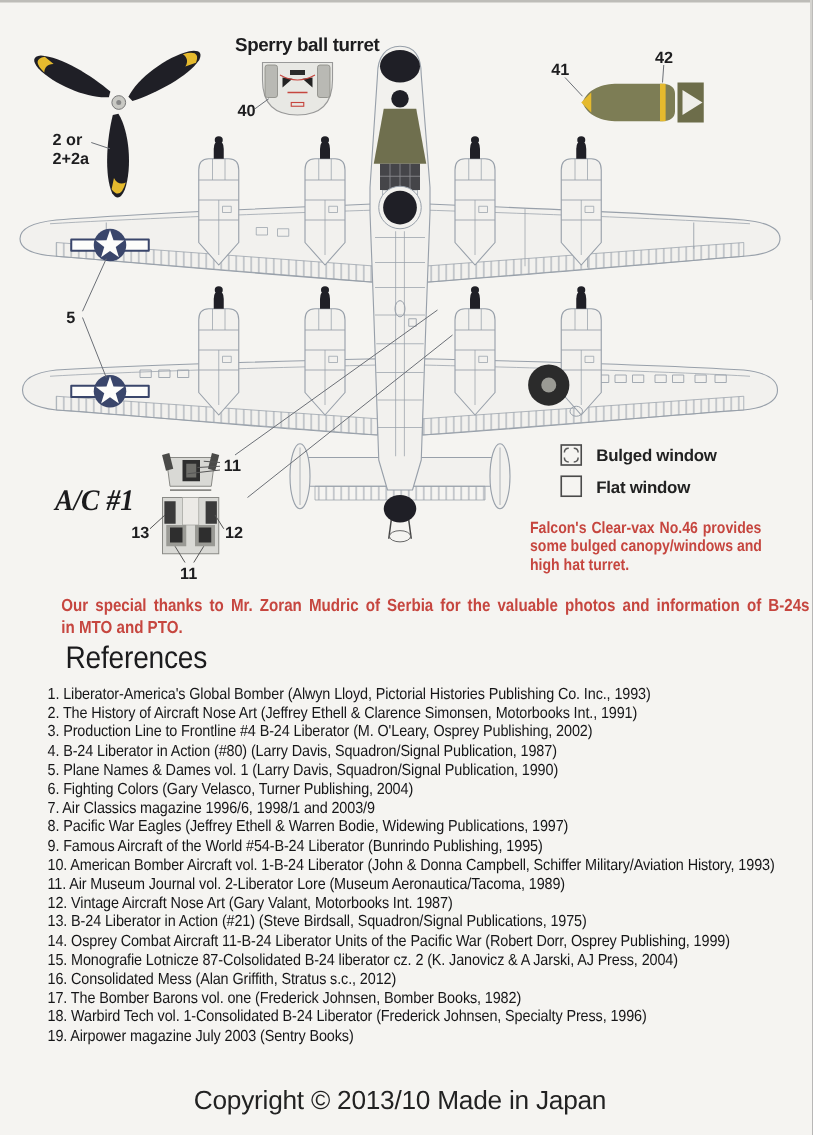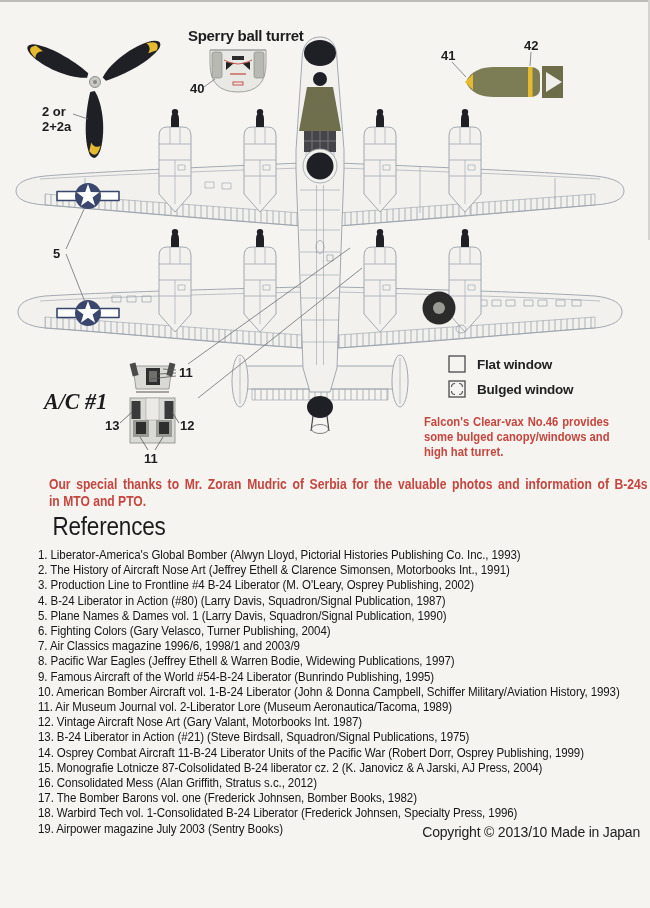--- a/index.html
+++ b/index.html
@@ -48,22 +48,22 @@
     position:absolute;left:38px;top:512px;width:662px;
     transform:scaleX(.9);transform-origin:left top;
   }
   .refs h2{
     margin:0 0 7px 16px;font-size:25px;font-weight:400;line-height:28px;
     letter-spacing:-0.2px;color:#1b1b1d;
   }
   .ref-item{font-size:12.8px;line-height:15.2px;color:#161618;letter-spacing:-0.1px;}
 
   .copyright{
-    position:absolute;left:0;top:824px;width:640px;text-align:right;
-    font-size:14px;color:#222;letter-spacing:-0.2px;
+    position:absolute;left:0;top:869px;width:640px;text-align:center;
+    font-size:21px;color:#222;letter-spacing:-0.2px;
   }
 </style>
 </head>
 <body>
 
 <div class="page">
   <div class="scan-edge-top"></div>
   <div class="scan-edge-right"></div>
 
   <svg viewBox="0 0 650 470" width="650" height="470" style="position:absolute;left:0;top:0;">
@@ -286,34 +286,34 @@
         <text class="lbl" x="180" y="430">12</text>
         <text class="lbl" x="144" y="463">11</text>
       </g>
     </g>
   </svg>
 
   <div class="legend">
     <div class="legend-row">
       <svg width="18" height="18" viewBox="0 0 18 18">
         <rect x="1" y="1" width="16" height="16" fill="none" stroke="#4a4a4a" stroke-width="1.3"></rect>
-      </svg>
-      <span class="legend-label">Flat window</span>
-    </div>
-    <div class="legend-row">
-      <svg width="18" height="18" viewBox="0 0 18 18">
-        <rect x="1" y="1" width="16" height="16" fill="none" stroke="#4a4a4a" stroke-width="1.3"></rect>
         <g fill="none" stroke="#5a5a5a" stroke-width="1.2">
           <path d="M7,3.5 Q3.5,3.5 3.5,7"></path>
           <path d="M11,3.5 Q14.5,3.5 14.5,7"></path>
           <path d="M7,14.5 Q3.5,14.5 3.5,11"></path>
           <path d="M11,14.5 Q14.5,14.5 14.5,11"></path>
         </g>
       </svg>
       <span class="legend-label">Bulged window</span>
+    </div>
+    <div class="legend-row">
+      <svg width="18" height="18" viewBox="0 0 18 18">
+        <rect x="1" y="1" width="16" height="16" fill="none" stroke="#4a4a4a" stroke-width="1.3"></rect>
+      </svg>
+      <span class="legend-label">Flat window</span>
     </div>
   </div>
 
   <div class="ac-label">A/C #1</div>
 
   <div class="falcon-note">
     <div class="jline">Falcon's Clear-vax No.46 provides</div>
     <div class="jline">some bulged canopy/windows and</div>
     <div>high hat turret.</div>
   </div>

